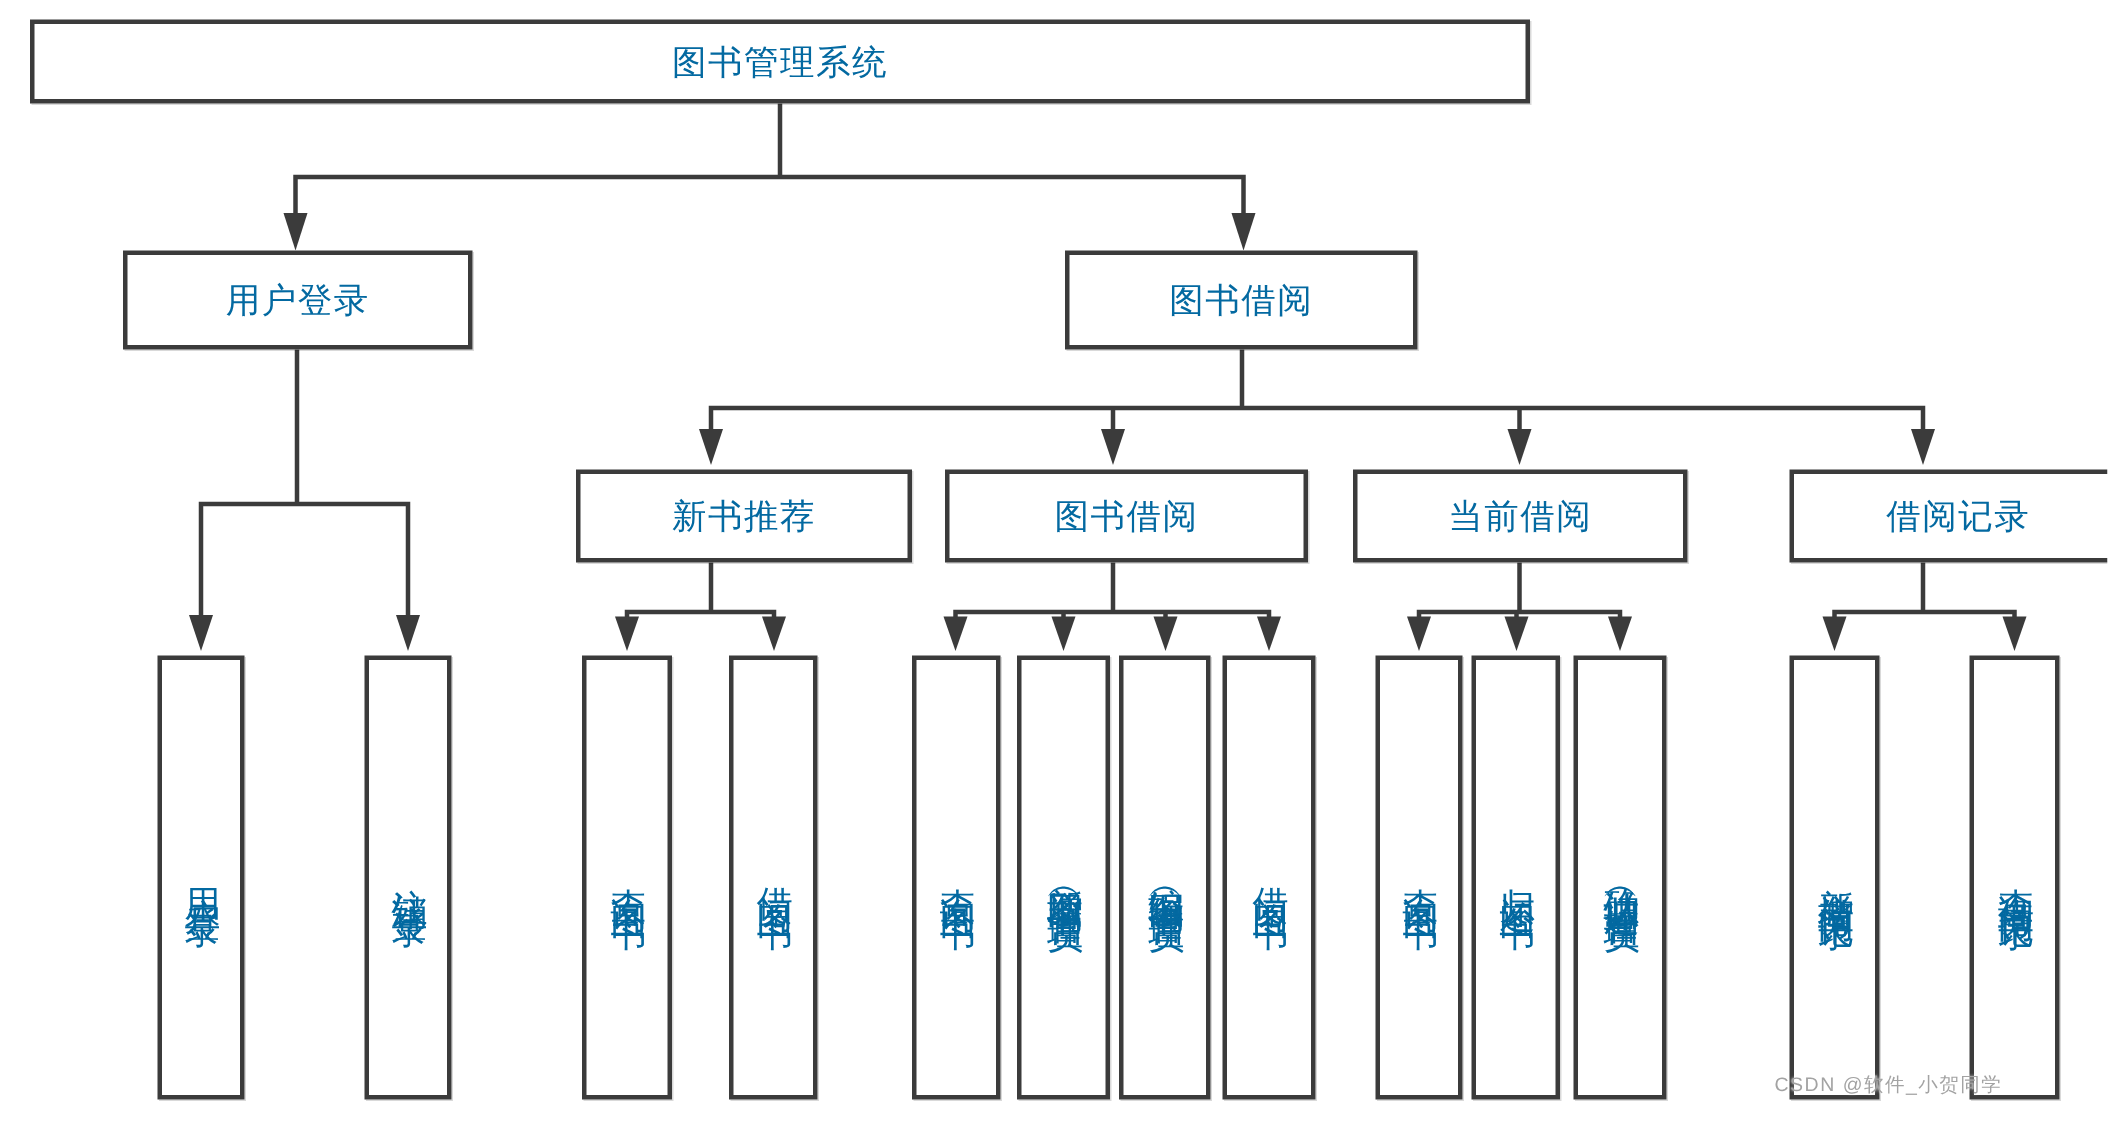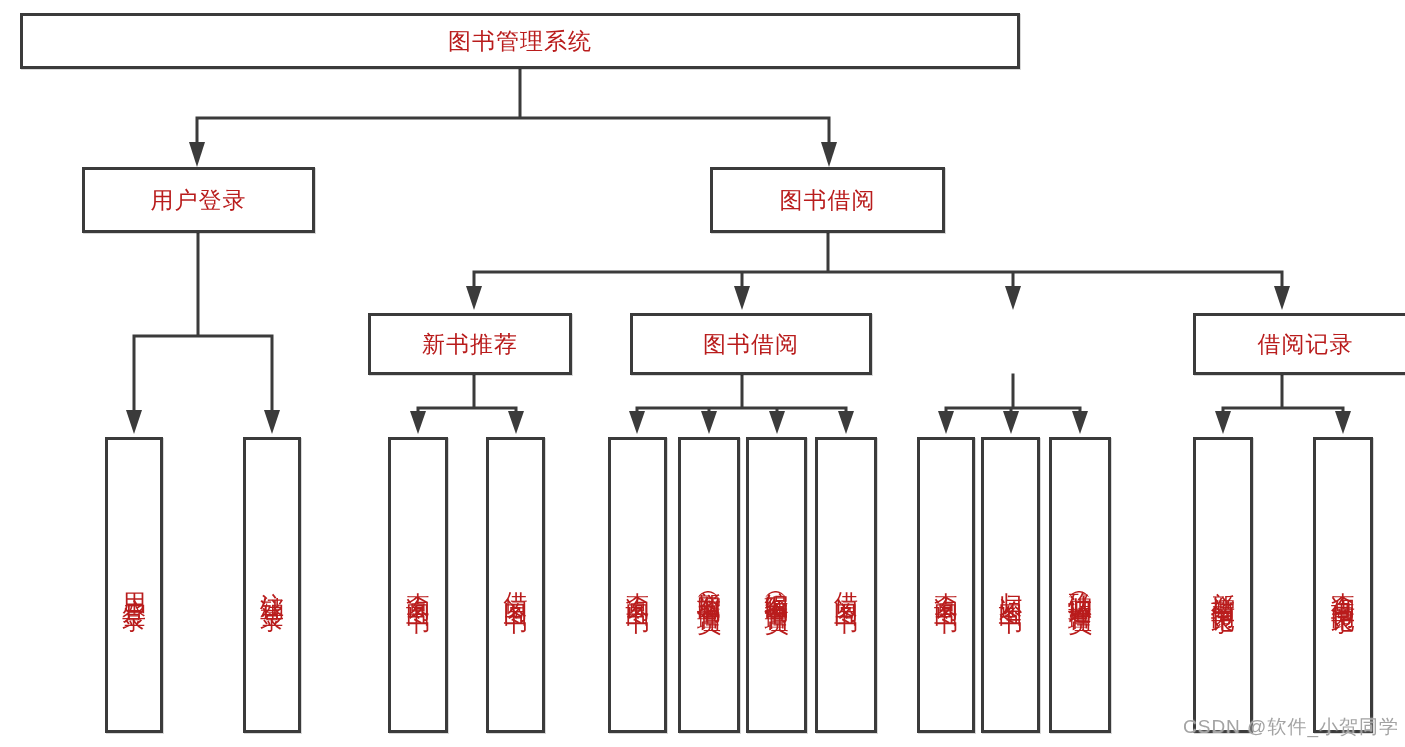--- a/index.html
+++ b/index.html
@@ -17,41 +17,41 @@
     width: 1405px; height: 747px;
   }
   .node {
     position: absolute;
     background: #ffffff;
     border: 3px solid #3b3b3b;
     box-sizing: border-box;
     display: flex;
     align-items: center;
     justify-content: center;
-    color: #b91c1c;
+    color: #0369a1;
     box-shadow: 1px 1px 0 rgba(0,0,0,0.15);
   }
   .hbox {
     font-size: 23px;
     letter-spacing: 1px;
     white-space: nowrap;
   }
   .vbox {
     top: 437px;
     height: 296px;
     writing-mode: vertical-rl;
     font-size: 24px;
     letter-spacing: 6px;
     line-height: 1;
   }
   .watermark {
     position: absolute;
     left: 1183px;
     top: 714px;
-    font-size: 19px;
+    font-size: 13px;
     color: #a3a3a3;
     letter-spacing: 1px;
     white-space: nowrap;
     text-shadow: 0 0 2px #ffffff;
     z-index: 5;
   }
 </style>
 </head>
 <body>
 
@@ -102,22 +102,23 @@
       <polygon points="1215,411 1231,411 1223,434"></polygon>
       <polygon points="1335,411 1351,411 1343,434"></polygon>
     </g>
   </svg>
 
   <div class="node hbox" style="left:20px; top:13px; width:1000px; height:56px;">图书管理系统</div>
 
   <div class="node hbox" style="left:82px; top:167px; width:233px; height:66px;">用户登录</div>
   <div class="node hbox" style="left:710px; top:167px; width:235px; height:66px;">图书借阅</div>
 
-  <div class="node hbox" style="left:368px; top:313px; width:204px; height:62px;">新书推荐</div>
+  <div class="node hbox" style="left:384px; top:313px; width:224px; height:62px;">新书推荐</div>
   <div class="node hbox" style="left:630px; top:313px; width:242px; height:62px;">图书借阅</div>
+  <div class="node hbox" style="left:902px; top:313px; width:223px; height:62px;">当前借阅</div>
   <div class="node hbox" style="left:1170px; top:313px; width:225px; height:62px;margin-left:23px;">借阅记录</div>
 
   <div class="node vbox" style="left:105px; width:58px;">用户登录</div>
   <div class="node vbox" style="left:243px; width:58px;">注销登录</div>
 
   <div class="node vbox" style="left:388px; width:60px;">查询图书</div>
   <div class="node vbox" style="left:486px; width:59px;">借阅图书</div>
 
   <div class="node vbox" style="left:608px; width:59px;">查询图书</div>
   <div class="node vbox" style="left:678px; width:62px; letter-spacing:3px;">新增图书（管理员）</div>

